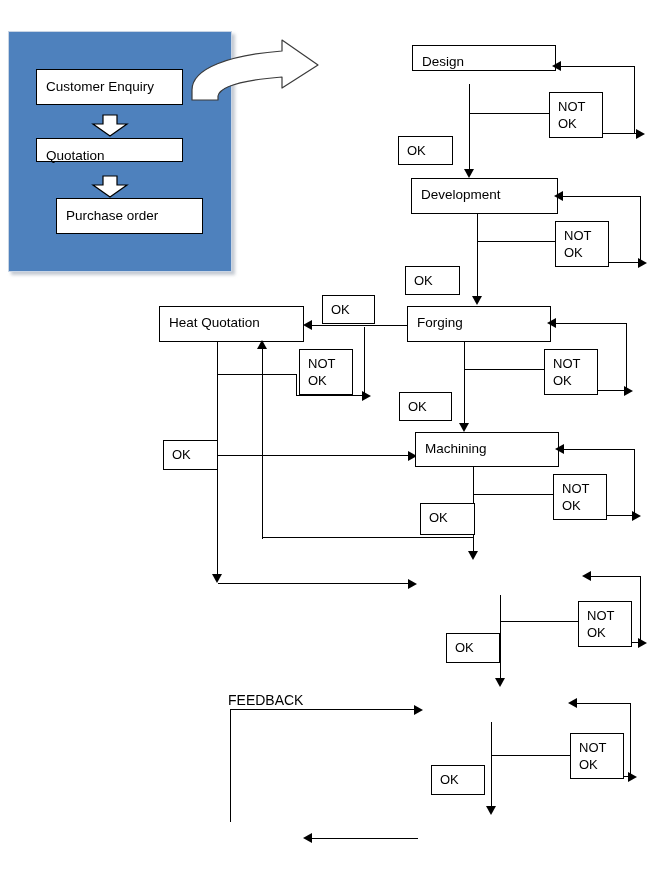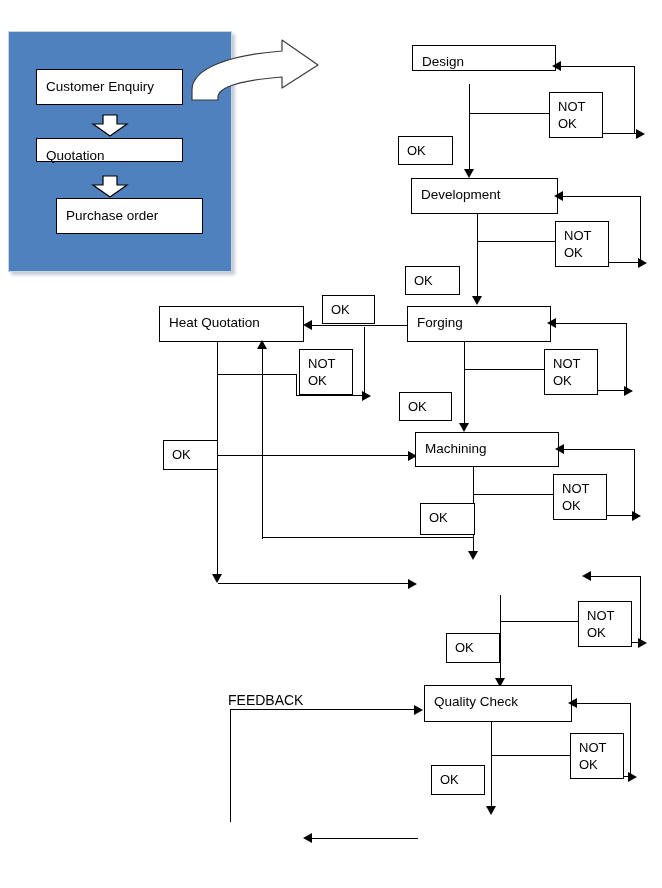--- a/index.html
+++ b/index.html
@@ -213,21 +213,20 @@
   <div class="h" style="left:584px; top:642px; width:58px;"></div>
   <div class="ar ar-r" style="left:638px; top:638px;"></div>
   <div class="v" style="left:640px; top:576px; height:67px;"></div>
   <div class="h" style="left:589px; top:576px; width:52px;"></div>
   <div class="ar ar-l" style="left:582px; top:571px;"></div>
 
   <div class="lbl" style="left:446px; top:633px; width:54px; height:30px;">OK</div>
   <div class="lbl" style="left:578px; top:601px; width:54px; height:46px;">NOT
 OK</div>
 
-  <div class="box" style="left:424px; top:685px; width:148px; height:37px;">Quality Check</div>
 
   <div class="v" style="left:491px; top:722px; height:88px;"></div>
   <div class="ar ar-d" style="left:486px; top:806px;"></div>
 
   <div class="h" style="left:491px; top:755px; width:84px;"></div>
   <div class="v" style="left:574px; top:755px; height:22px;"></div>
   <div class="h" style="left:574px; top:776px; width:58px;"></div>
   <div class="ar ar-r" style="left:628px; top:772px;"></div>
   <div class="v" style="left:630px; top:703px; height:74px;"></div>
   <div class="h" style="left:575px; top:703px; width:56px;"></div>

